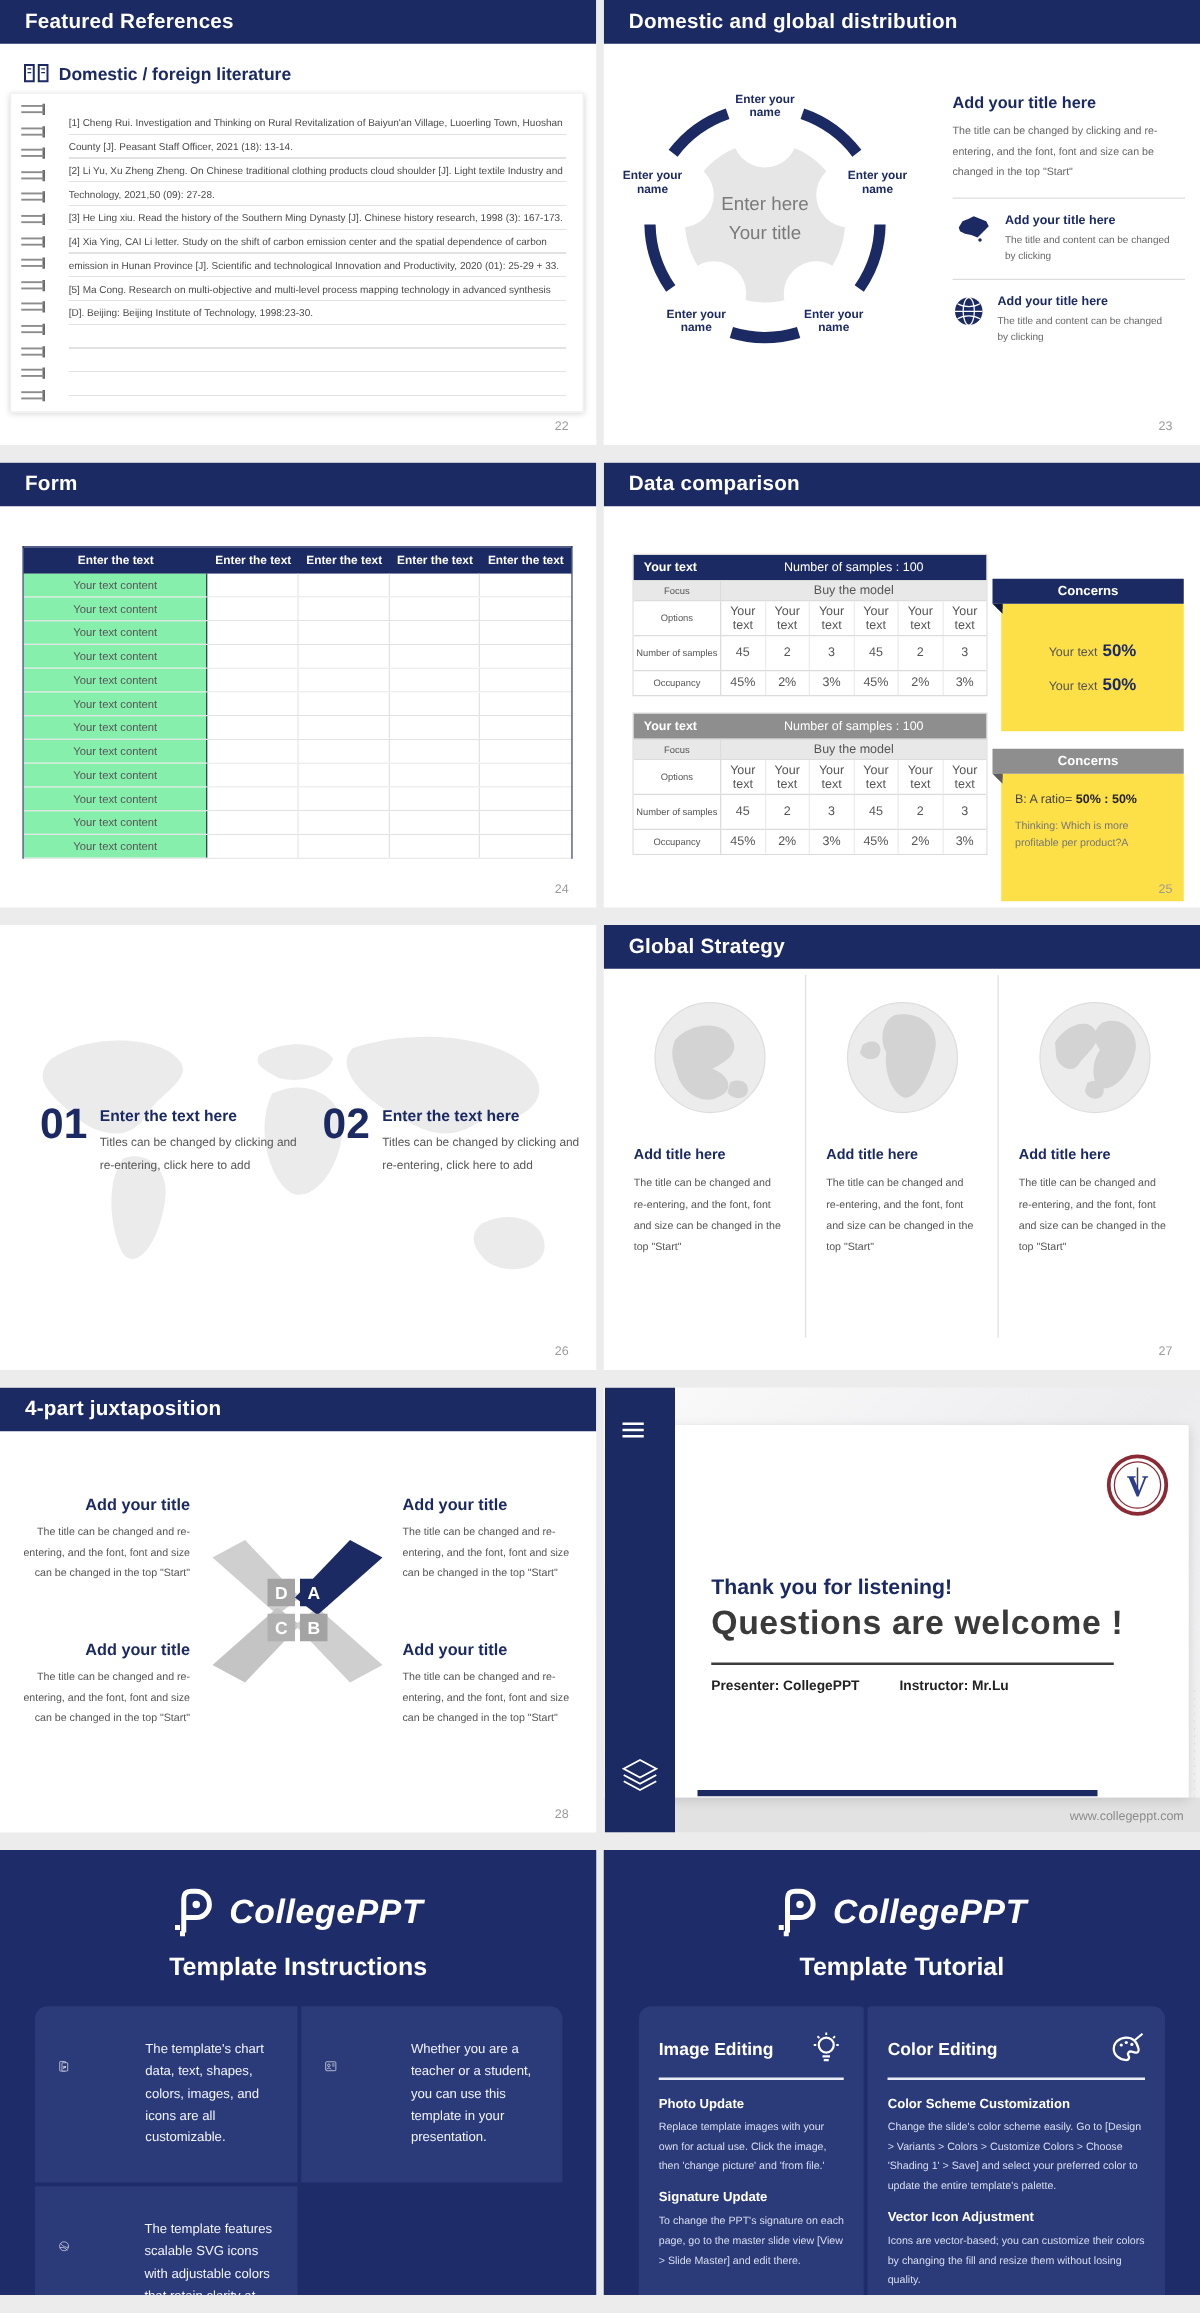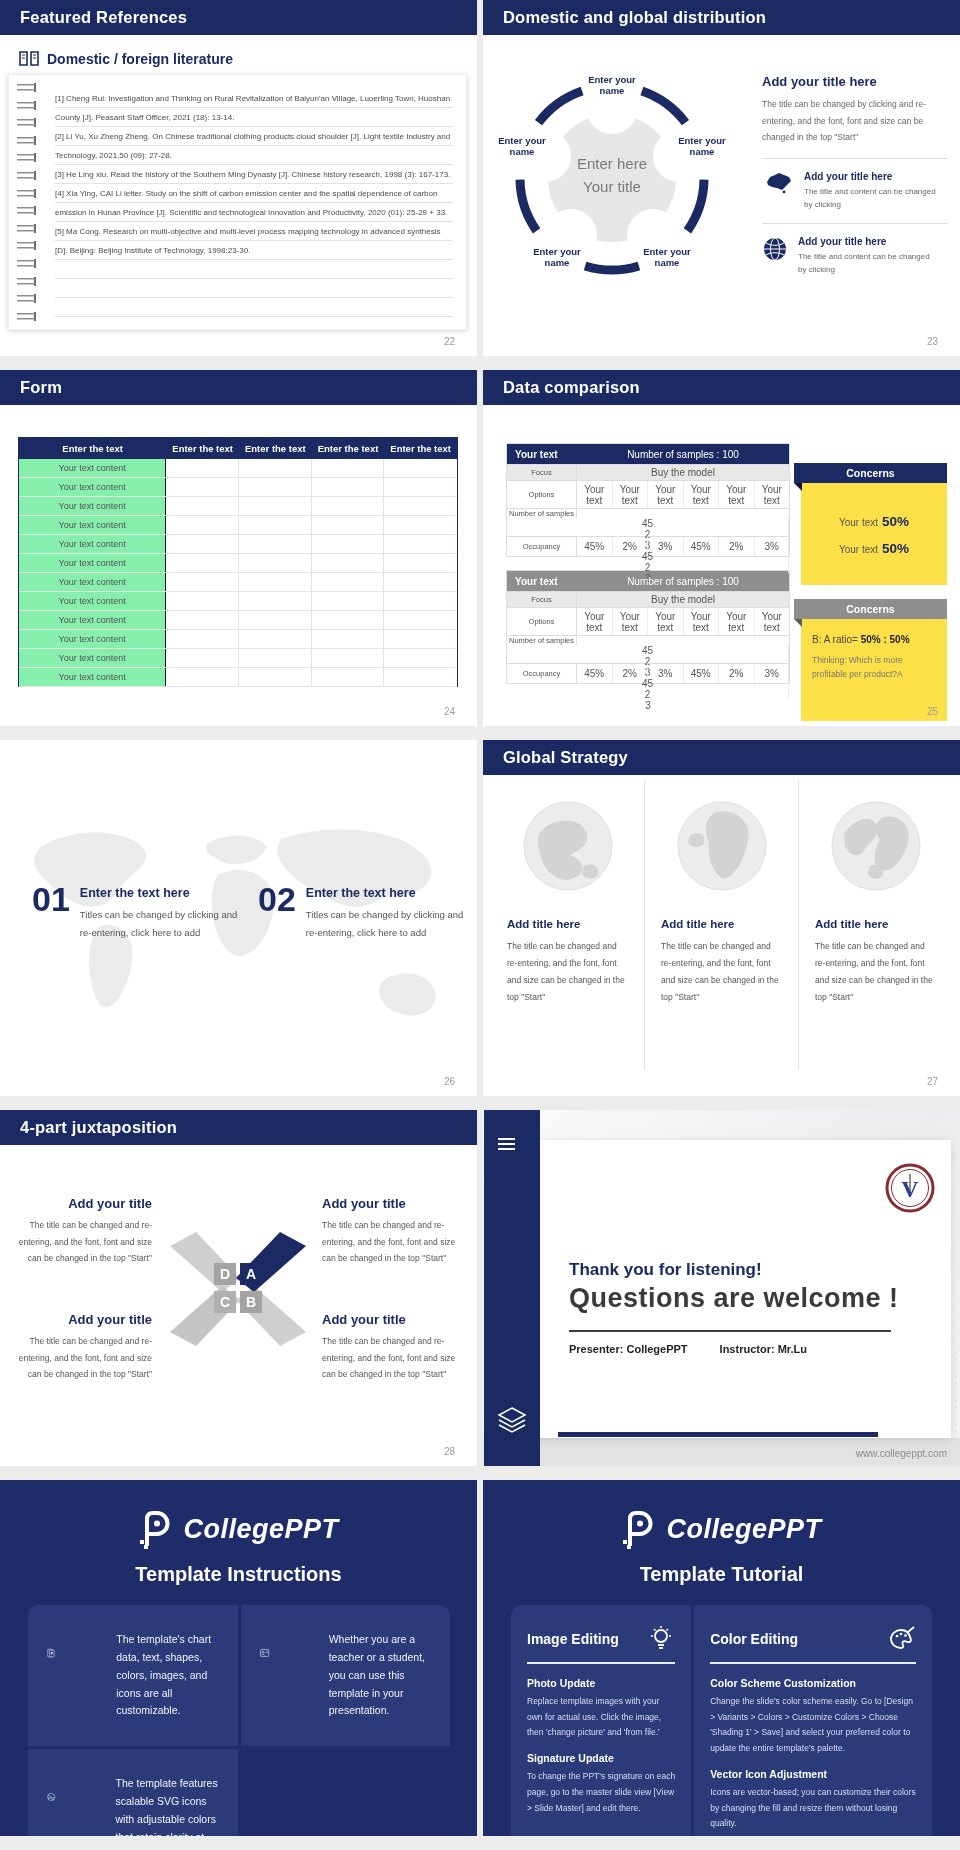--- a/index.html
+++ b/index.html
@@ -66,21 +66,21 @@
   .dth-span { flex:1; text-align:center; font-size:10px; }
   .drow { display:flex; background:#fff; border-top:1px solid #dcdcdc; }
   .dlabel { width:70px; display:flex; align-items:center; justify-content:center; text-align:center;
     font-size:7.5px; color:#555; border-right:1px solid #dcdcdc; }
   .dcell { flex:1; display:flex; align-items:center; justify-content:center; text-align:center;
     font-size:10px; color:#555; border-right:1px solid #ececec; }
   .dcell:last-child { border-right:none; }
   .focus-row { height:16px; background:#e8e8e8; }
   .focus-row .dlabel, .focus-row .dcell { background:#e8e8e8; }
   .opt-row { height:28px; }
-  .num-row { height:28px;flex-direction:column; }
+  .num-row { height:28px; }
   .occ-row { height:20px; }
   .s25-concerns { position:absolute; left:318px; top:73px; width:146px;margin-top:20px; }
   .cbox { margin-bottom:14px; }
   .chead { position:relative; height:20px; line-height:20px; text-align:center; color:#fff;
     font-weight:bold; font-size:10.5px; margin-left:-7px; }
   .chead::after { content:""; position:absolute; left:0; top:100%;
     border:4px solid transparent; border-top-color:#0d173f; border-right-color:#0d173f; }
   .chead.gray::after { border-top-color:#5c5c5c; border-right-color:#5c5c5c; }
   .cbody { background:#fde047; height:102px; }
   .cbodyA { display:flex; flex-direction:column; align-items:center; justify-content:center; gap:9px; }

